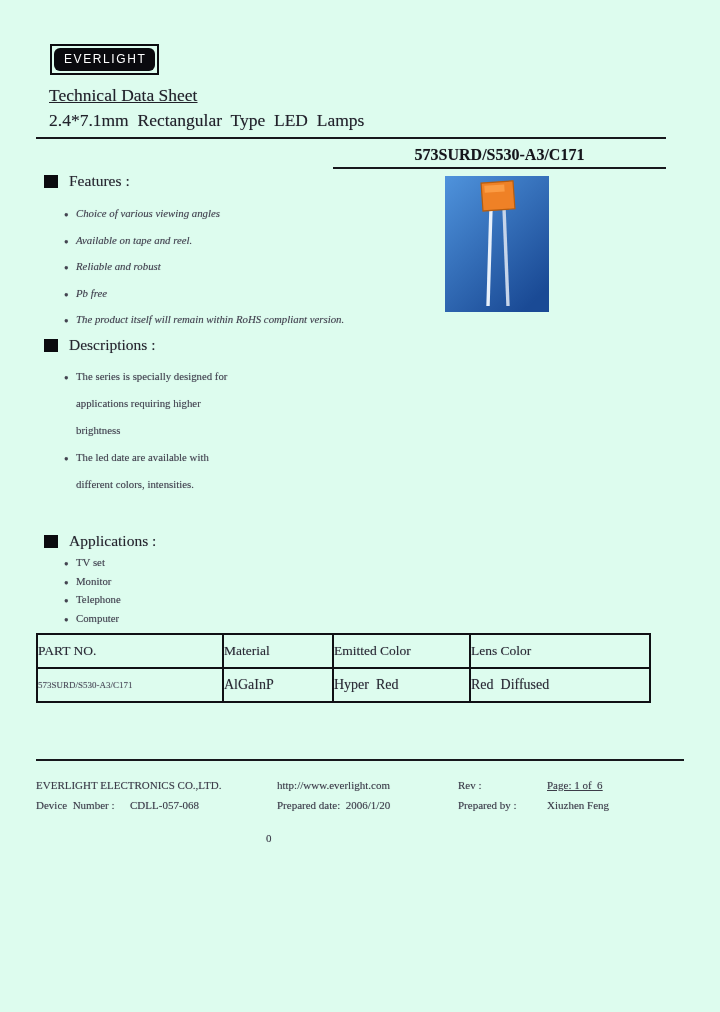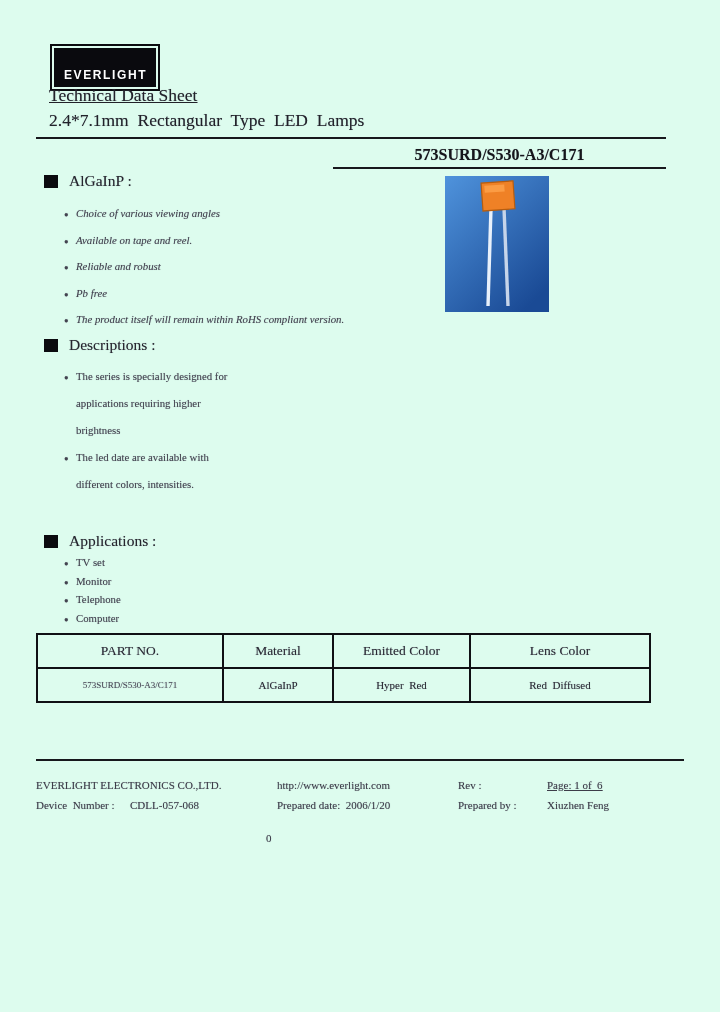--- a/index.html
+++ b/index.html
@@ -9,22 +9,23 @@
     background:#ddfcee; overflow:hidden;
     font-family:"Liberation Serif", serif;
     color:#2e2e38;
     text-shadow:0 0 0.8px rgba(70,70,95,0.45);
   }
 
   
   .logo-outer { position:absolute; left:50px; top:44px; border:2px solid #0c0c10; padding:2px; background:#ddfcee; }
   .logo-inner {
     background:#0a0a0e; color:#ffffff; font-family:"Liberation Sans", sans-serif;
-    font-weight:bold; font-size:12px; letter-spacing:1.6px; padding:20px 9px 5px 10px;
+    font-weight:normal; font-size:12px; letter-spacing:1.6px; padding:4px 9px 5px 10px;
     text-shadow:none;
+    border-radius:6px;
   }
 
   
   .title    { position:absolute; left:49px; top:85px;  font-size:17.5px; color:#22222a;text-decoration:underline; }
   .subtitle { position:absolute; left:49px; top:110px; font-size:17.5px; color:#22222a; white-space:pre; }
   .rule { position:absolute; height:2px; background:#17171c; }
   .rule-top    { left:36px;  top:137px; width:630px; }
   .part-number { position:absolute; left:333px; top:146px; width:333px; text-align:center;
                  font-weight:bold; font-size:16px; color:#15151a; }
   .rule-part   { left:333px; top:167px; width:333px; }
@@ -52,25 +53,25 @@
   .apps-list { left:64px; top:553px; }
   .apps-list .bullet-item { height:18.5px; }
 
   
   .product-image { position:absolute; left:445px; top:176px; width:104px; height:136px; }
   .product-image svg { display:block; width:100%; height:100%; }
 
   
   .spec-table { position:absolute; left:36px; top:633px; border-collapse:collapse; table-layout:fixed; }
   .spec-table th, .spec-table td {
-    border:2px solid #101014; height:34px; text-align:center; vertical-align:middle;
+    border:2px solid #101014; height:34px; text-align:left; vertical-align:middle;
     font-weight:normal; white-space:pre; color:#2b2b35;
   }
   .spec-table th { font-size:13.5px; }
-  .spec-table td { font-size:11px; }
+  .spec-table td { font-size:14px; }
   .spec-table td.partno { font-size:9px; color:#4d4d5a; }
   .c0{width:186px;} .c1{width:110px;} .c2{width:137px;} .c3{width:180px;}
 
   
   .footer-text { position:absolute; font-size:11px; color:#3d3d49; white-space:pre; }
   .f-company      { left:36px;  top:779px; }
   .f-url          { left:277px; top:779px; }
   .f-rev          { left:458px; top:779px; }
   .f-page         { left:547px; top:779px;text-decoration:underline; }
   .f-device-label { left:36px;  top:799px; }
@@ -90,21 +91,21 @@
   </div>
 
   <div class="title">Technical Data Sheet</div>
   <div class="subtitle">2.4*7.1mm  Rectangular  Type  LED  Lamps</div>
   <div class="rule rule-top"></div>
   <div class="part-number">573SURD/S530-A3/C171</div>
   <div class="rule rule-part"></div>
 
   <div class="section-heading features-heading">
     <span class="sq"></span>
-    <span>AlGaInP :</span>
+    <span>Features :</span>
   </div>
   <div class="bullet-list features-list">
     <div class="bullet-item">
       <span class="dot"></span>
       <span>Choice of various viewing angles</span>
     </div>
     <div class="bullet-item">
       <span class="dot"></span>
       <span>Available on tape and reel.</span>
     </div>

